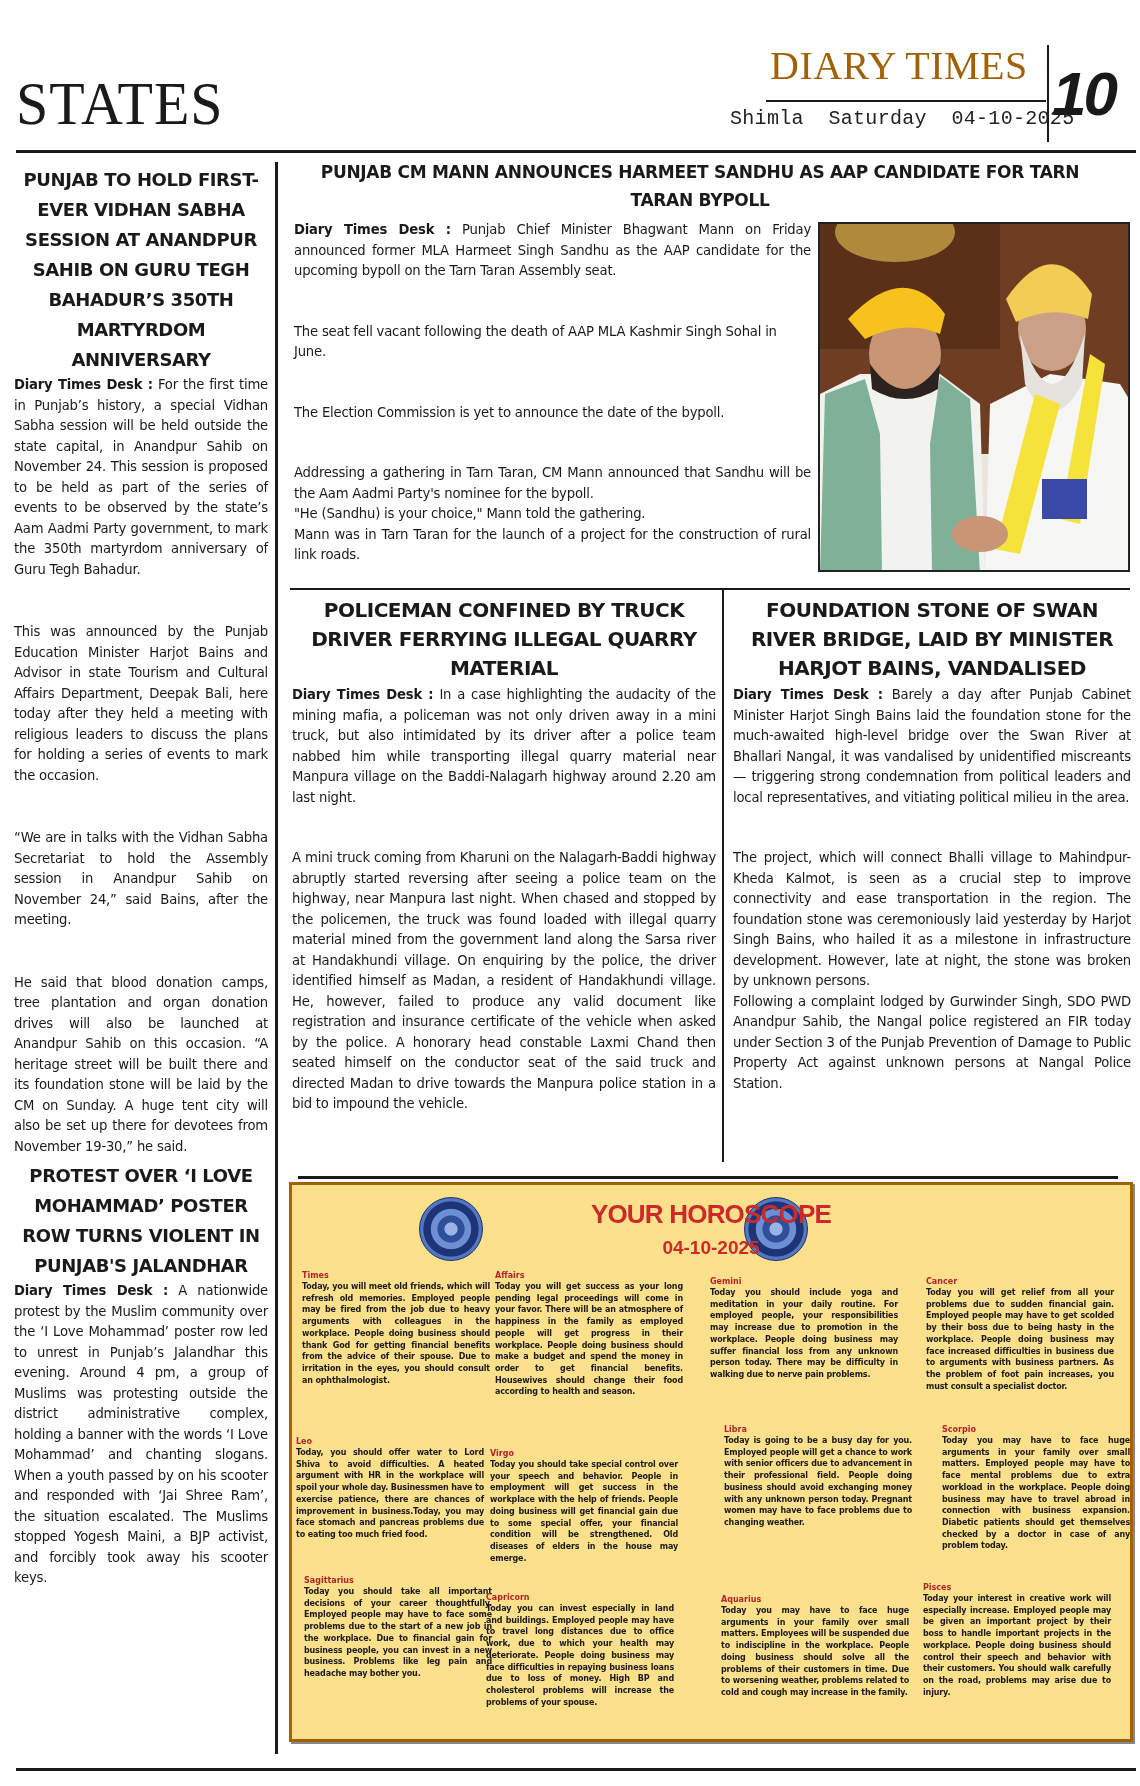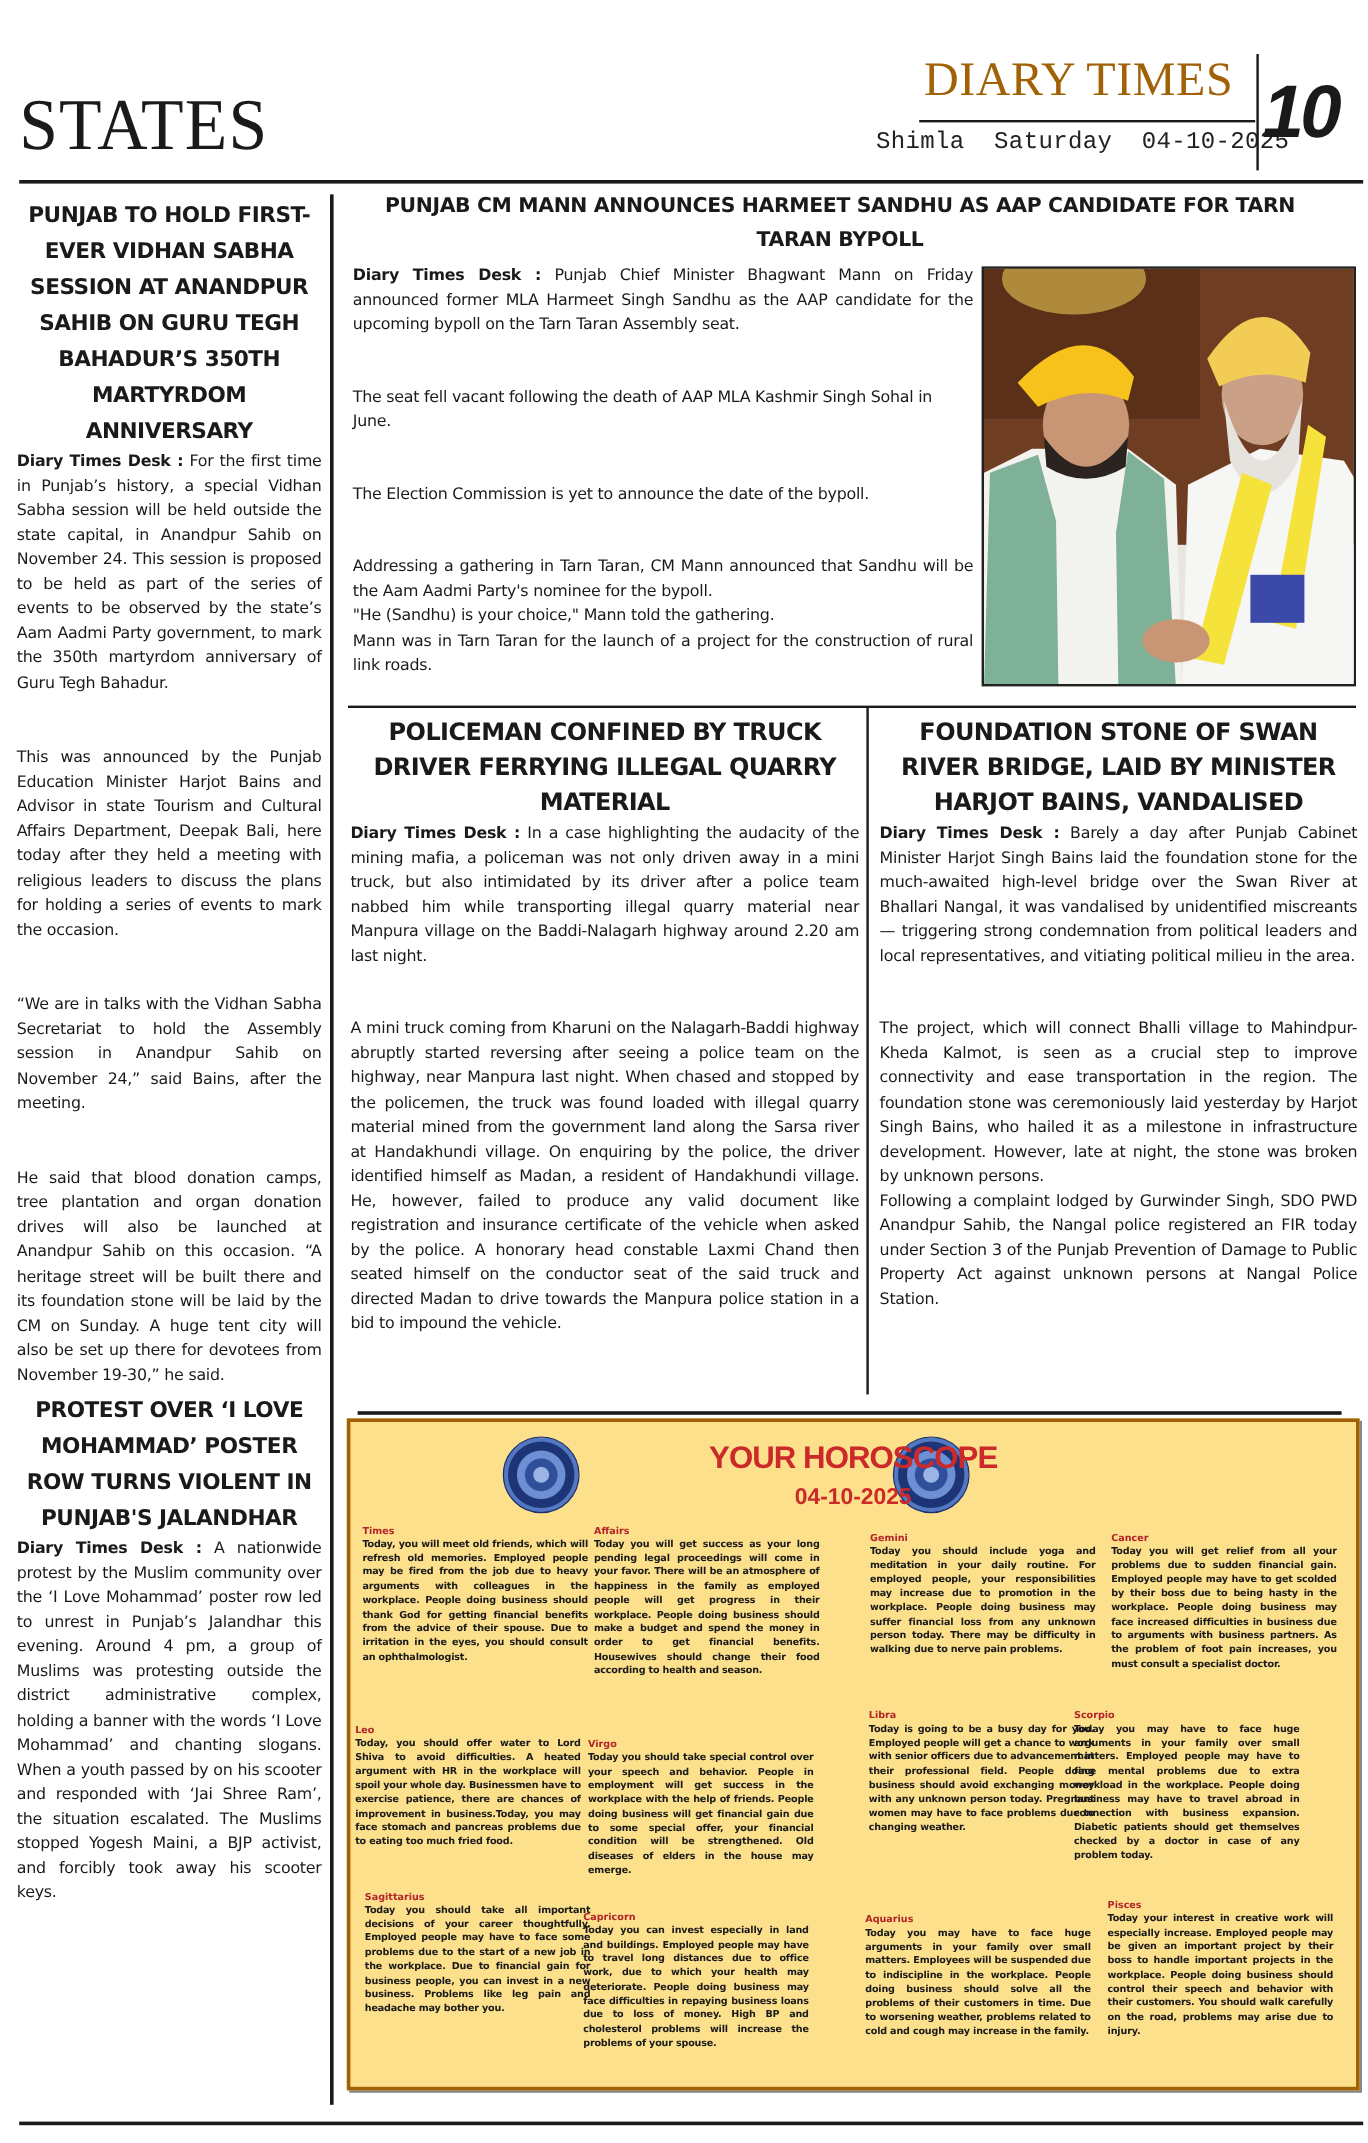--- a/index.html
+++ b/index.html
@@ -143,42 +143,42 @@
   <div class="horo-date">04-10-2025</div>
 
   <div class="sign" style="left:10px; top:86px;">
     <div class="sign-name">Times</div>
     <div class="sign-text">Today, you will meet old friends, which will refresh old memories. Employed people may be fired from the job due to heavy arguments with colleagues in the workplace. People doing business should thank God for getting financial benefits from the advice of their spouse. Due to irritation in the eyes, you should consult an ophthalmologist.</div>
   </div>
   <div class="sign" style="left:203px; top:86px;">
     <div class="sign-name">Affairs</div>
     <div class="sign-text">Today you will get success as your long pending legal proceedings will come in your favor. There will be an atmosphere of happiness in the family as employed people will get progress in their workplace. People doing business should make a budget and spend the money in order to get financial benefits. Housewives should change their food according to health and season.</div>
   </div>
-  <div class="sign" style="left:433px; top:92px;">
+  <div class="sign" style="left:418px; top:92px;">
     <div class="sign-name">Gemini</div>
     <div class="sign-text">Today you should include yoga and meditation in your daily routine. For employed people, your responsibilities may increase due to promotion in the workplace. People doing business may suffer financial loss from any unknown person today. There may be difficulty in walking due to nerve pain problems.</div>
   </div>
   <div class="sign" style="left:634px; top:92px;">
     <div class="sign-name">Cancer</div>
     <div class="sign-text">Today you will get relief from all your problems due to sudden financial gain. Employed people may have to get scolded by their boss due to being hasty in the workplace. People doing business may face increased difficulties in business due to arguments with business partners. As the problem of foot pain increases, you must consult a specialist doctor.</div>
   </div>
 
   <div class="sign" style="left:4px; top:252px;">
     <div class="sign-name">Leo</div>
     <div class="sign-text">Today, you should offer water to Lord Shiva to avoid difficulties. A heated argument with HR in the workplace will spoil your whole day. Businessmen have to exercise patience, there are chances of improvement in business.Today, you may face stomach and pancreas problems due to eating too much fried food.</div>
   </div>
   <div class="sign" style="left:432px; top:240px;">
     <div class="sign-name">Libra</div>
     <div class="sign-text">Today is going to be a busy day for you. Employed people will get a chance to work with senior officers due to advancement in their professional field. People doing business should avoid exchanging money with any unknown person today. Pregnant women may have to face problems due to changing weather.</div>
   </div>
   <div class="sign" style="left:198px; top:264px;">
     <div class="sign-name">Virgo</div>
     <div class="sign-text">Today you should take special control over your speech and behavior. People in employment will get success in the workplace with the help of friends. People doing business will get financial gain due to some special offer, your financial condition will be strengthened. Old diseases of elders in the house may emerge.</div>
   </div>
-  <div class="sign" style="left:603px; top:240px;">
+  <div class="sign" style="left:650px; top:240px;">
     <div class="sign-name">Scorpio</div>
     <div class="sign-text">Today you may have to face huge arguments in your family over small matters. Employed people may have to face mental problems due to extra workload in the workplace. People doing business may have to travel abroad in connection with business expansion. Diabetic patients should get themselves checked by a doctor in case of any problem today.</div>
   </div>
 
   <div class="sign" style="left:12px; top:391px;">
     <div class="sign-name">Sagittarius</div>
     <div class="sign-text">Today you should take all important decisions of your career thoughtfully. Employed people may have to face some problems due to the start of a new job in the workplace. Due to financial gain for business people, you can invest in a new business. Problems like leg pain and headache may bother you.</div>
   </div>
   <div class="sign" style="left:429px; top:410px;">
     <div class="sign-name">Aquarius</div>

